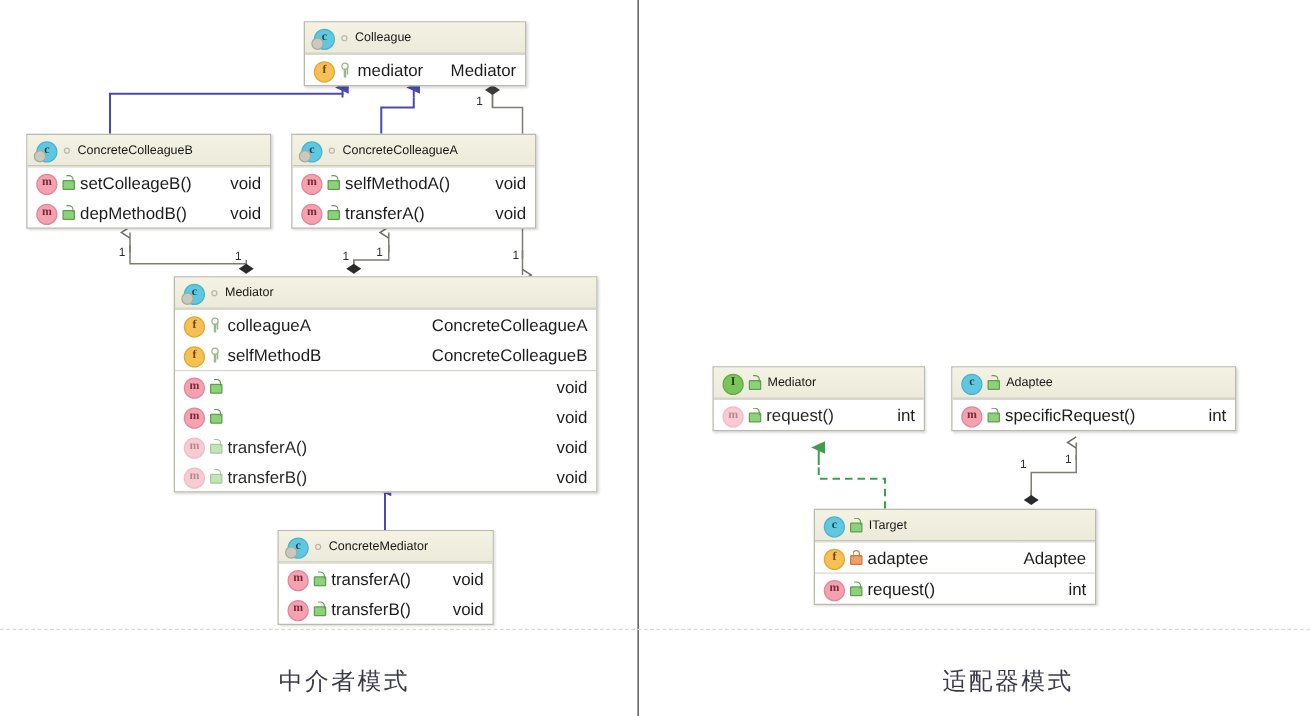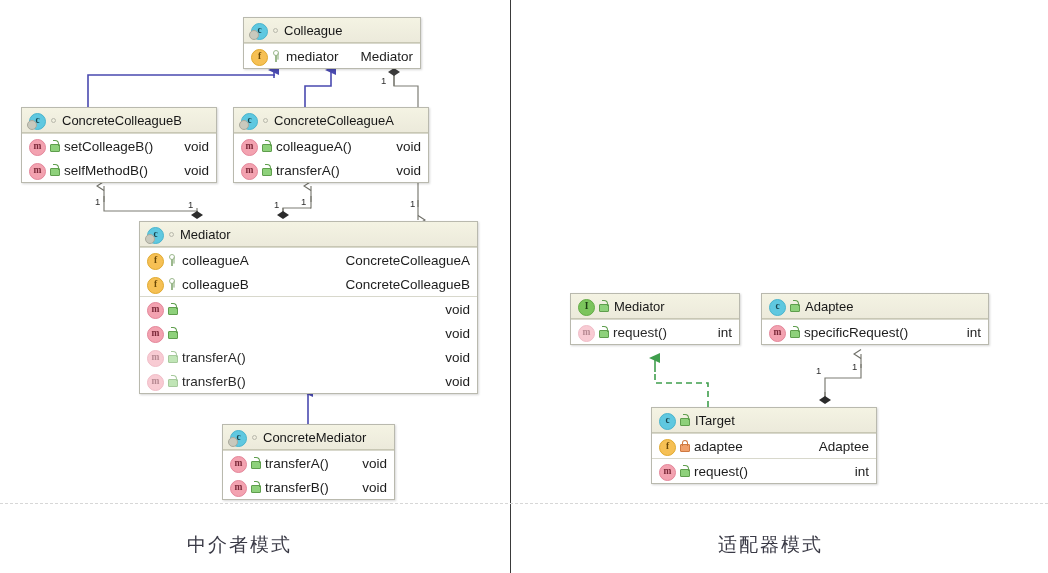--- a/index.html
+++ b/index.html
@@ -34,20 +34,21 @@
   }
 
   
   .caption {
     position: absolute;
     font-family: "DejaVu Sans", sans-serif;
     font-size: 19px;
     color: #3a3a46;
     letter-spacing: 2px;
     white-space: nowrap;
+    margin-left: 36px;
   }
   #caption-left  { left: 187px; top: 532px; }
   #caption-right { left: 718px; top: 532px; }
 
   
   .uml {
     position: absolute;
     box-sizing: border-box;
     border: 1px solid #b9b9ae;
     background: #ffffff;
@@ -60,21 +61,21 @@
     background: linear-gradient(to bottom, #f4f3e3 0%, #eceadb 100%);
     border-bottom: 1px solid #c8c7b4;
     height: 25px;
     display: flex;
     align-items: center;
     padding: 0 6px 0 7px;
     box-sizing: border-box;
   }
   .uml .hdr .title {
     margin-left: 6px;
-    font-size: 13px;
+    font-size: 10px;
     color: #171717;
     white-space: nowrap;
   }
   .uml .sect {
     border-top: 1px solid #d8d8cc;
   }
   .uml .sect:first-of-type { border-top: none; }
   .uml .row {
     height: 24px;
     display: flex;
@@ -343,42 +344,42 @@
         </span>
       <span class="vis vis-public"></span>
       <span class="name">setColleageB()</span>
       <span class="type">void</span>
     </div>
     <div class="row">
       <span class="ico ico-method">
           <span class="disc">m</span>
         </span>
       <span class="vis vis-public"></span>
-      <span class="name">selfMethodB()</span>
+      <span class="name">depMethodB()</span>
       <span class="type">void</span>
     </div>
   </div>
 </div>
 
 <div class="uml" id="box-cca" style="left:233px; top:107px; width:196px;">
   <div class="hdr">
     <span class="ico ico-class">
       <span class="disc">c</span>
         <span class="gear"></span>
     </span>
     <span class="absdot"></span>
     <span class="title">ConcreteColleagueA</span>
   </div>
   <div class="sect">
     <div class="row">
       <span class="ico ico-method">
           <span class="disc">m</span>
         </span>
       <span class="vis vis-public"></span>
-      <span class="name">colleagueA()</span>
+      <span class="name">selfMethodA()</span>
       <span class="type">void</span>
     </div>
     <div class="row">
       <span class="ico ico-method">
           <span class="disc">m</span>
         </span>
       <span class="vis vis-public"></span>
       <span class="name">transferA()</span>
       <span class="type">void</span>
     </div>
@@ -401,21 +402,21 @@
         </span>
       <span class="vis vis-protected"></span>
       <span class="name">colleagueA</span>
       <span class="type">ConcreteColleagueA</span>
     </div>
     <div class="row">
       <span class="ico ico-field">
           <span class="disc">f</span>
         </span>
       <span class="vis vis-protected"></span>
-      <span class="name">colleagueB</span>
+      <span class="name">selfMethodB</span>
       <span class="type">ConcreteColleagueB</span>
     </div>
   </div>
   <div class="sect">
     <div class="row">
       <span class="ico ico-method">
           <span class="disc">m</span>
         </span>
       <span class="vis vis-public"></span>
       <span class="type">void</span>

